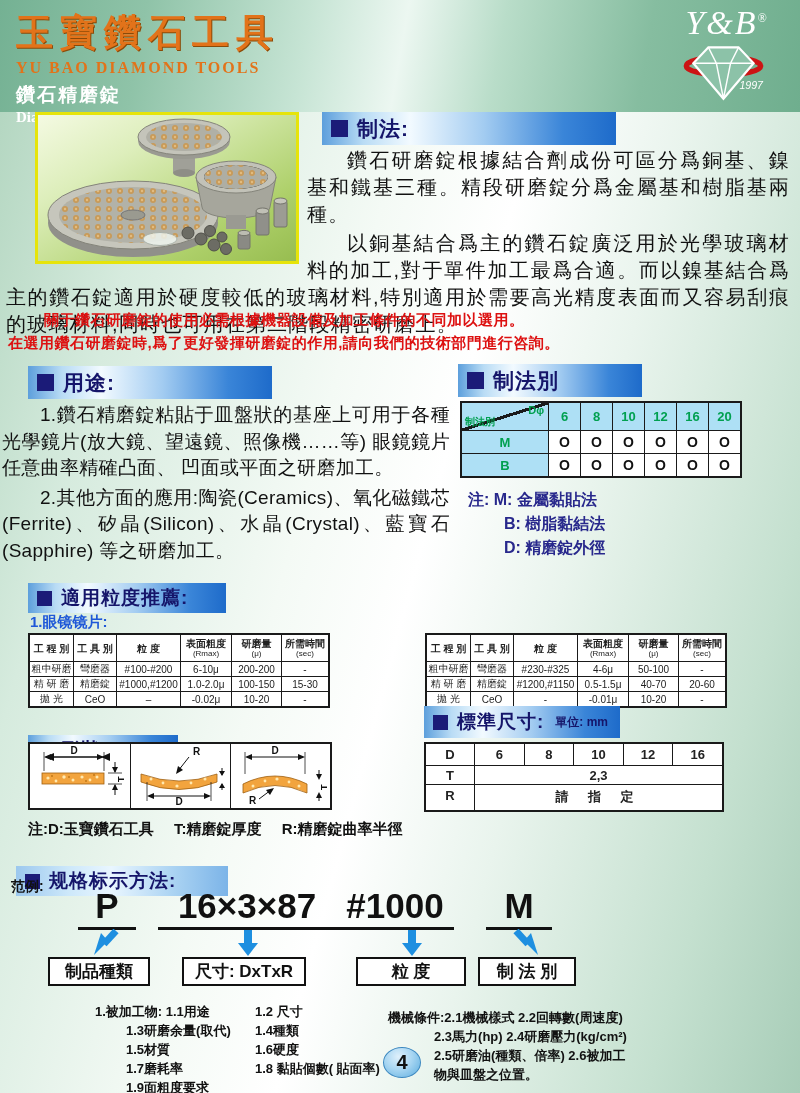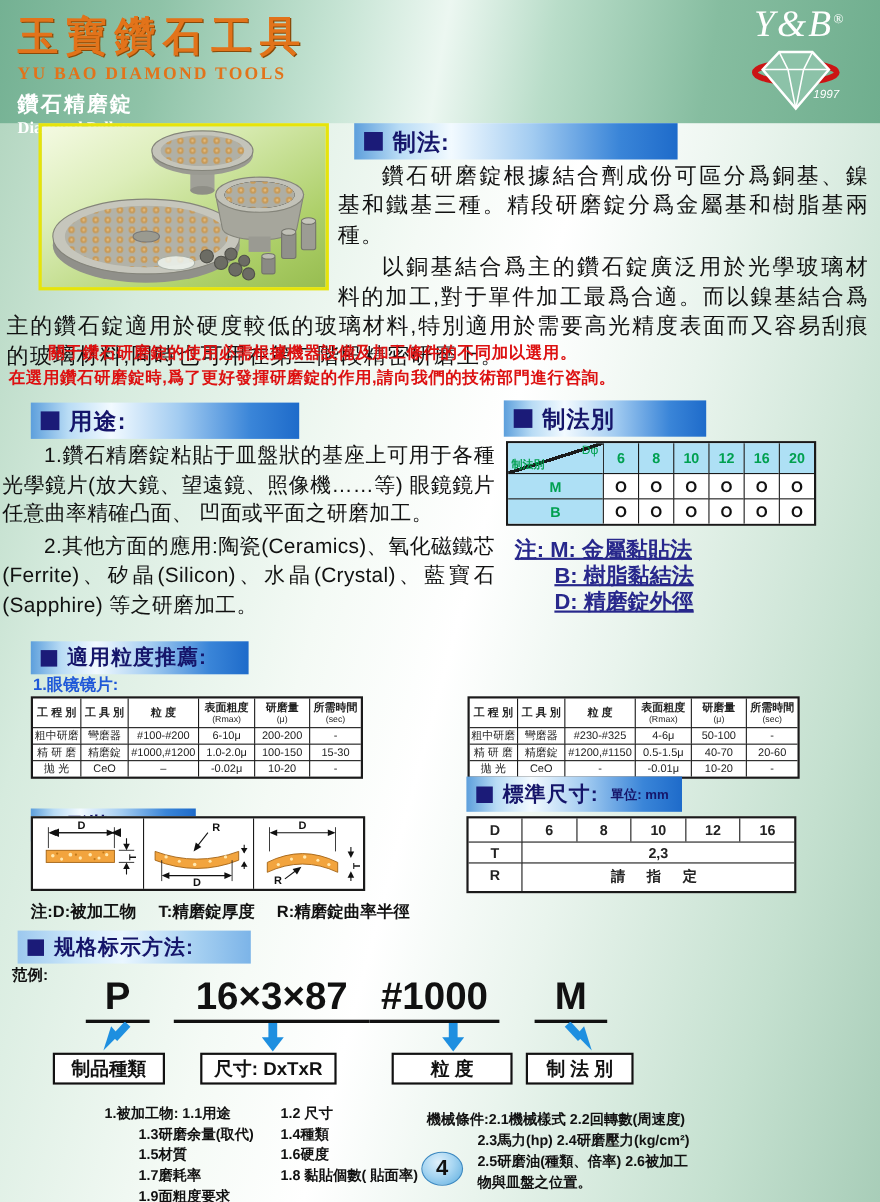--- a/index.html
+++ b/index.html
@@ -45,24 +45,24 @@
   
   .mtype-table {
     position: absolute; left: 460px; top: 401px; border: 2px solid #1a1a1a; background: #fff;
     display: grid; grid-template-columns: 86px repeat(6, 32px); grid-template-rows: 27px 23px 23px;
   }
   .mtype-table > div { display: flex; align-items: center; justify-content: center; border-left: 1px solid #1a1a1a; border-top: 1px solid #1a1a1a; }
   .mtype-table > div:nth-child(7n+1) { border-left: none; }
   .mtype-table > div:nth-child(-n+7) { border-top: none; }
   .hcell { background: #aee0f5; color: #00a050; font-weight: bold; font-size: 13px; }
   .corner { position: relative; background: #aee0f5; background-image: linear-gradient(to bottom right, transparent 47%, #1a1a1a 47%, #1a1a1a 53%, transparent 53%); }
-  .corner .ct { position: absolute; right: 4px; top: 1px; font-size: 11px; font-weight: normal; color: #00a050; margin-left: 22px; }
+  .corner .ct { position: absolute; right: 4px; top: 1px; font-size: 11px; font-weight: bold; color: #00a050; margin-left: 22px; }
   .corner .cb { position: absolute; left: 3px; bottom: 1px; font-size: 10px; font-weight: bold; color: #00a050; }
   .ocell { background: #fff; color: #111; font-size: 14px; font-weight: bold; }
-  .mtype-notes { position: absolute; left: 468px; top: 488px; color: #28288c; font-weight: bold; font-size: 20px; line-height: 24px; text-decoration: underline; }
+  .mtype-notes { position: absolute; left: 468px; top: 488px; color: #28288c; font-weight: bold; font-size: 16px; line-height: 24px; }
   .mtype-notes p + p { padding-left: 36px; }
   .grit-sub { position: absolute; left: 30px; top: 613px; color: #1f58d8; font-weight: bold; font-size: 15px; }
   
   .gt {
     position: absolute; border: 2px solid #1a1a1a; background: #fff;
     display: grid; grid-template-columns: 43px 43px 64px 51px 50px 47px; grid-template-rows: 26px 15px 15px 15px;
   }
   .gt > div { display: flex; flex-direction: column; align-items: center; justify-content: center; border-left: 1px solid #1a1a1a; border-top: 1px solid #1a1a1a; overflow: hidden; }
   .gt > div:nth-child(6n+1) { border-left: none; }
   .gt > div:nth-child(-n+6) { border-top: none; }
@@ -492,21 +492,21 @@
           <polygon points="43,44 35,46 39,51" fill="#111"></polygon>
         <line x1="88" y1="26" x2="88" y2="34" stroke="#111" stroke-width="1"></line>
           <polygon points="88,36 85,30 91,30" fill="#111"></polygon>
         <line x1="88" y1="57" x2="88" y2="50" stroke="#111" stroke-width="1"></line>
           <polygon points="88,48 85,54 91,54" fill="#111"></polygon>
         <text x="96" y="46" font-size="9" font-weight="bold" fill="#111" transform="rotate(-90 96 46)">T</text>
       </svg>
     </div>
   </div>
   <div class="shape-note">
-    <span>注:D:被加工物</span>
+    <span>注:D:玉寶鑽石工具</span>
     <span>T:精磨錠厚度</span>
     <span>R:精磨錠曲率半徑</span>
   </div>
 
   <div class="bar" style="left:424px; top:706px; width:196px; height:32px;">
     <span class="sq" style="width:15px;height:15px;"></span>
     <span class="lbl" style="font-size:19px;">標準尺寸:</span>
     <span class="unit">單位: mm</span>
   </div>
   <div class="size-table">
@@ -515,21 +515,21 @@
     <div class="st-bl">8</div>
     <div class="st-bl">10</div>
     <div class="st-bl">12</div>
     <div class="st-bl">16</div>
     <div class="st-bt">T</div>
     <div class="st-bl st-bt span5">2,3</div>
     <div class="st-bt" style="align-items:flex-start; padding-top:3px;">R</div>
     <div class="st-bl st-bt span5 rsp">請 指 定</div>
   </div>
 
-  <div class="bar" style="left:16px; top:846px; width:212px; height:30px; background:linear-gradient(90deg,#9cc8ee 0%,#cde8fa 25%,#e9f6ff 45%,#a9d2f2 75%,#7cb4e8 100%);">
+  <div class="bar" style="left:16px; top:866px; width:212px; height:30px; background:linear-gradient(90deg,#9cc8ee 0%,#cde8fa 25%,#e9f6ff 45%,#a9d2f2 75%,#7cb4e8 100%);">
     <span class="sq" style="width:15px;height:15px;"></span>
     <span class="lbl" style="font-size:19px;">规格标示方法:</span>
   </div>
   <div class="spec-example">范例:</div>
 
   <div class="code" style="left:78px;  width:58px;">P</div>
   <div class="code" style="left:158px; width:178px;">16×3×87</div>
   <div class="code" style="left:336px; width:118px;">#1000</div>
   <div class="code" style="left:486px; width:66px;">M</div>
 

